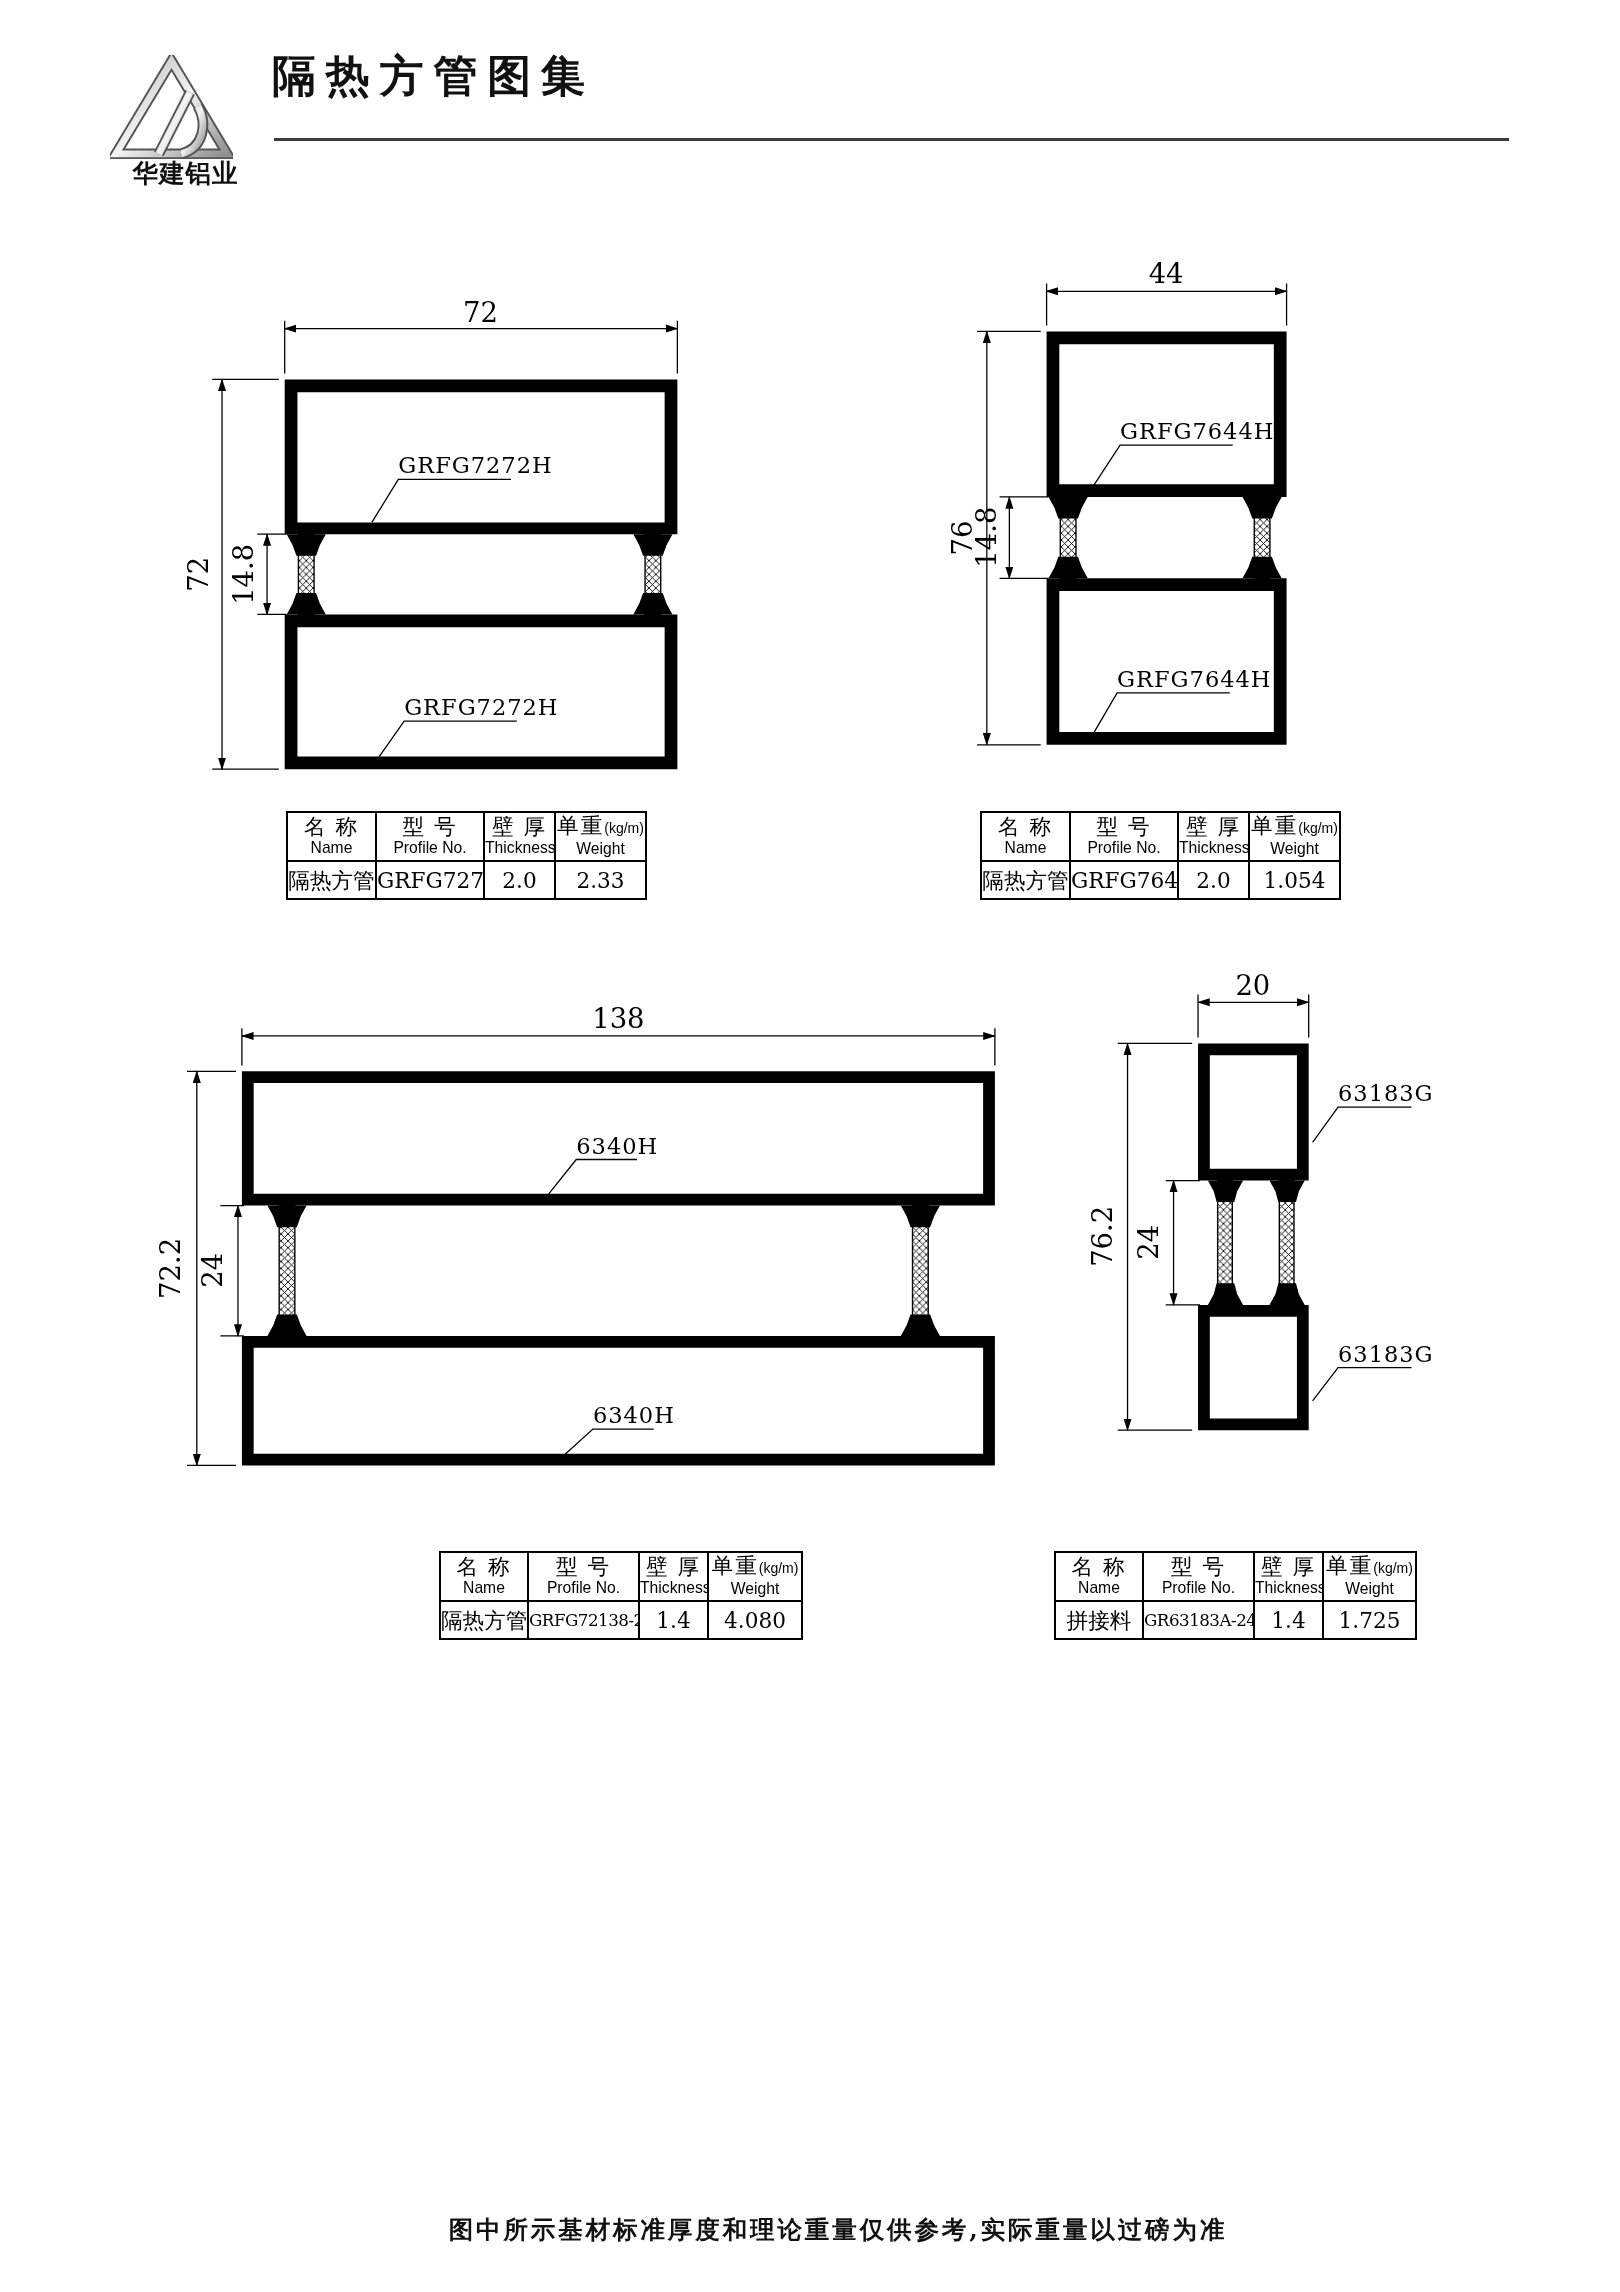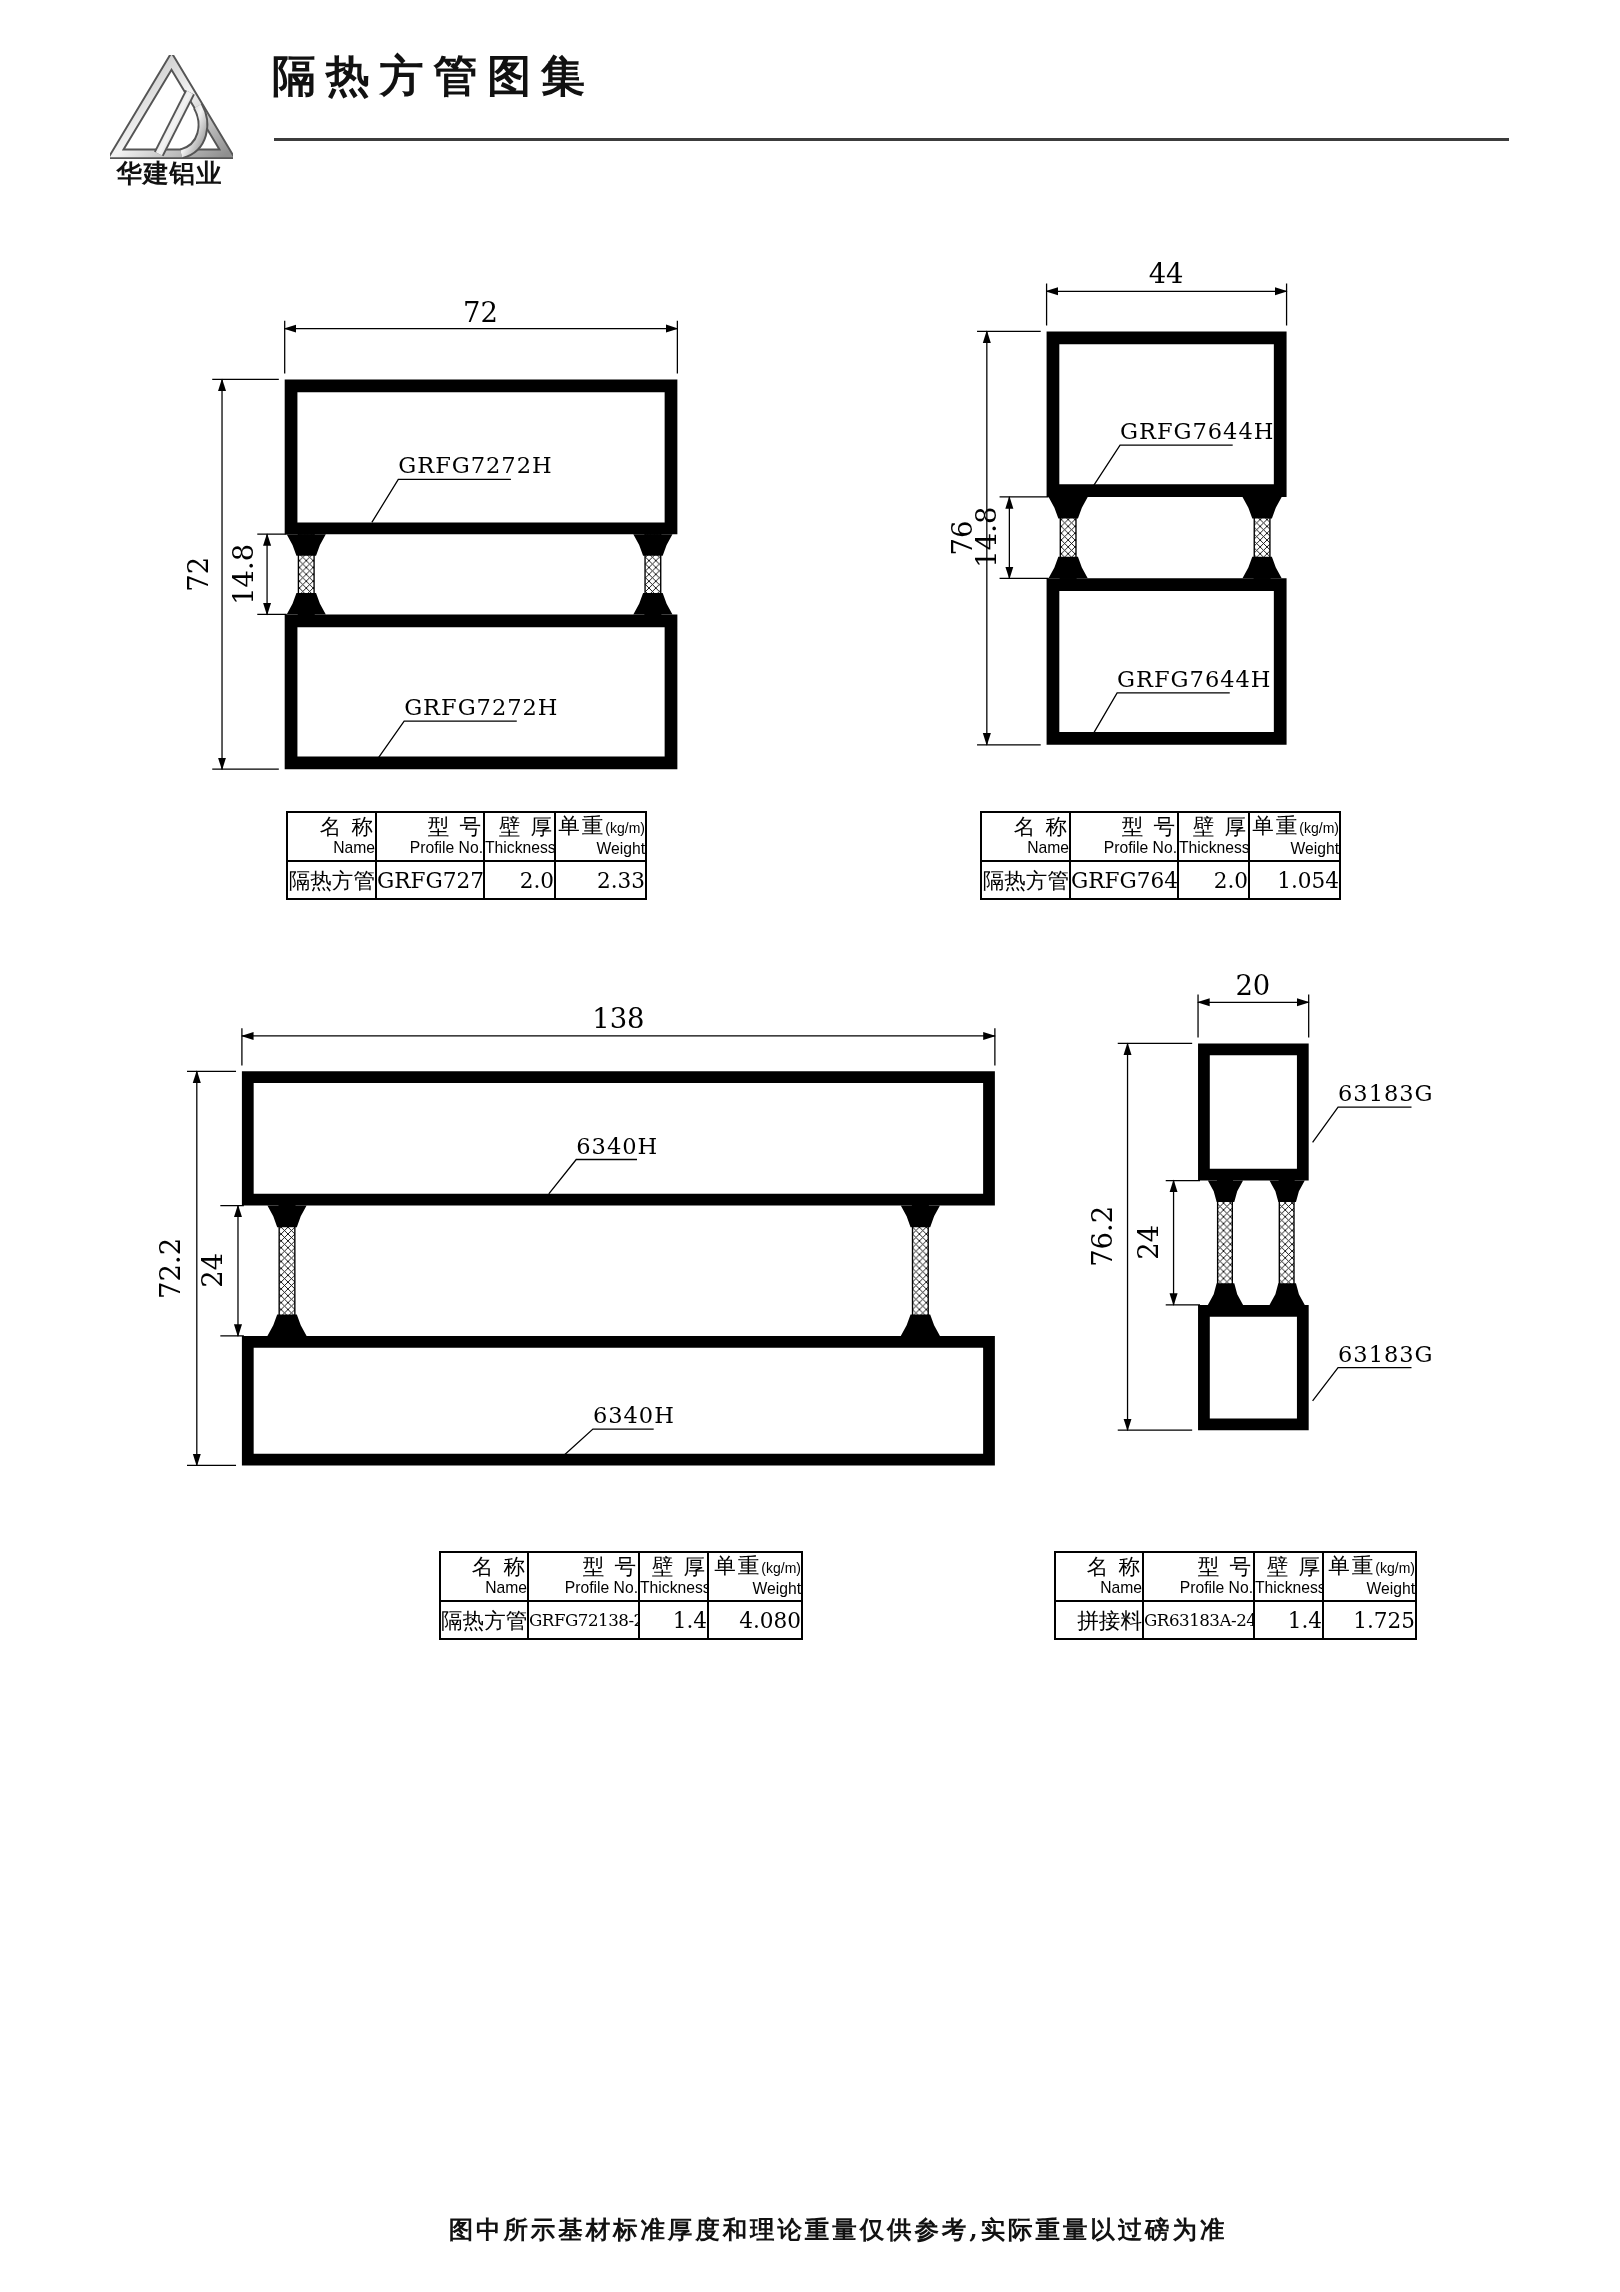--- a/index.html
+++ b/index.html
@@ -4,34 +4,34 @@
 <style>
   html,body{margin:0;padding:0;}
   body{width:1620px;height:2293px;background:#fff;position:relative;
        font-family:"Liberation Sans",sans-serif;color:#000;overflow:hidden;}
   .abs{position:absolute;}
 
   
   .page-title{position:absolute;left:272px;top:47px;font-family:Liberation Sans, sans-serif;
       font-weight:bold;font-size:44px;letter-spacing:9.8px;color:#111;}
   .title-rule{position:absolute;left:274px;top:138px;width:1235px;height:2.9px;background:#3c3c3c;}
-  .logo-text{position:absolute;left:104px;top:156px;width:131px;text-align:center;
+  .logo-text{position:absolute;left:120px;top:156px;width:131px;text-align:center;
       font-weight:bold;font-size:25.5px;letter-spacing:1px;color:#111;}
 
   
   svg text{fill:#000;}
   .tl{stroke:#000;stroke-width:1.3;fill:none;}
   .dimtext{font-family:"DejaVu Serif",serif;font-size:28px;}
   .lbltext{font-family:"DejaVu Serif",serif;font-size:23px;letter-spacing:1px;}
   .solid{fill:#000;stroke:none;}
   .hrect{fill:url(#hatch);stroke:#000;stroke-width:1.4;}
 
   
   .spec-table{position:absolute;border-collapse:collapse;background:#fff;table-layout:fixed;}
-  .spec-table td{border:2px solid #000;text-align:right;vertical-align:middle;padding:0;overflow:hidden;}
+  .spec-table td{border:2px solid #000;text-align:center;vertical-align:middle;padding:0;overflow:hidden;}
   .spec-table{border:2.9px solid #000;}
   .hrow td{height:47px;}
   .drow td{height:36px;margin-top:16px;}
   .hcn{font-size:21.6px;letter-spacing:2px;line-height:23.5px;white-space:nowrap;}
   .hcn .unit{font-size:14px;letter-spacing:0;}
   .hen{font-size:15.7px;line-height:18.6px;white-space:nowrap;}
   .dcn{font-size:21.6px;white-space:nowrap;}
   .dser{font-family:"DejaVu Serif",serif;font-size:21.6px;white-space:nowrap;}
   .narrowfit td.profile-cell{font-size:16.7px;letter-spacing:-0.5px;}
 

